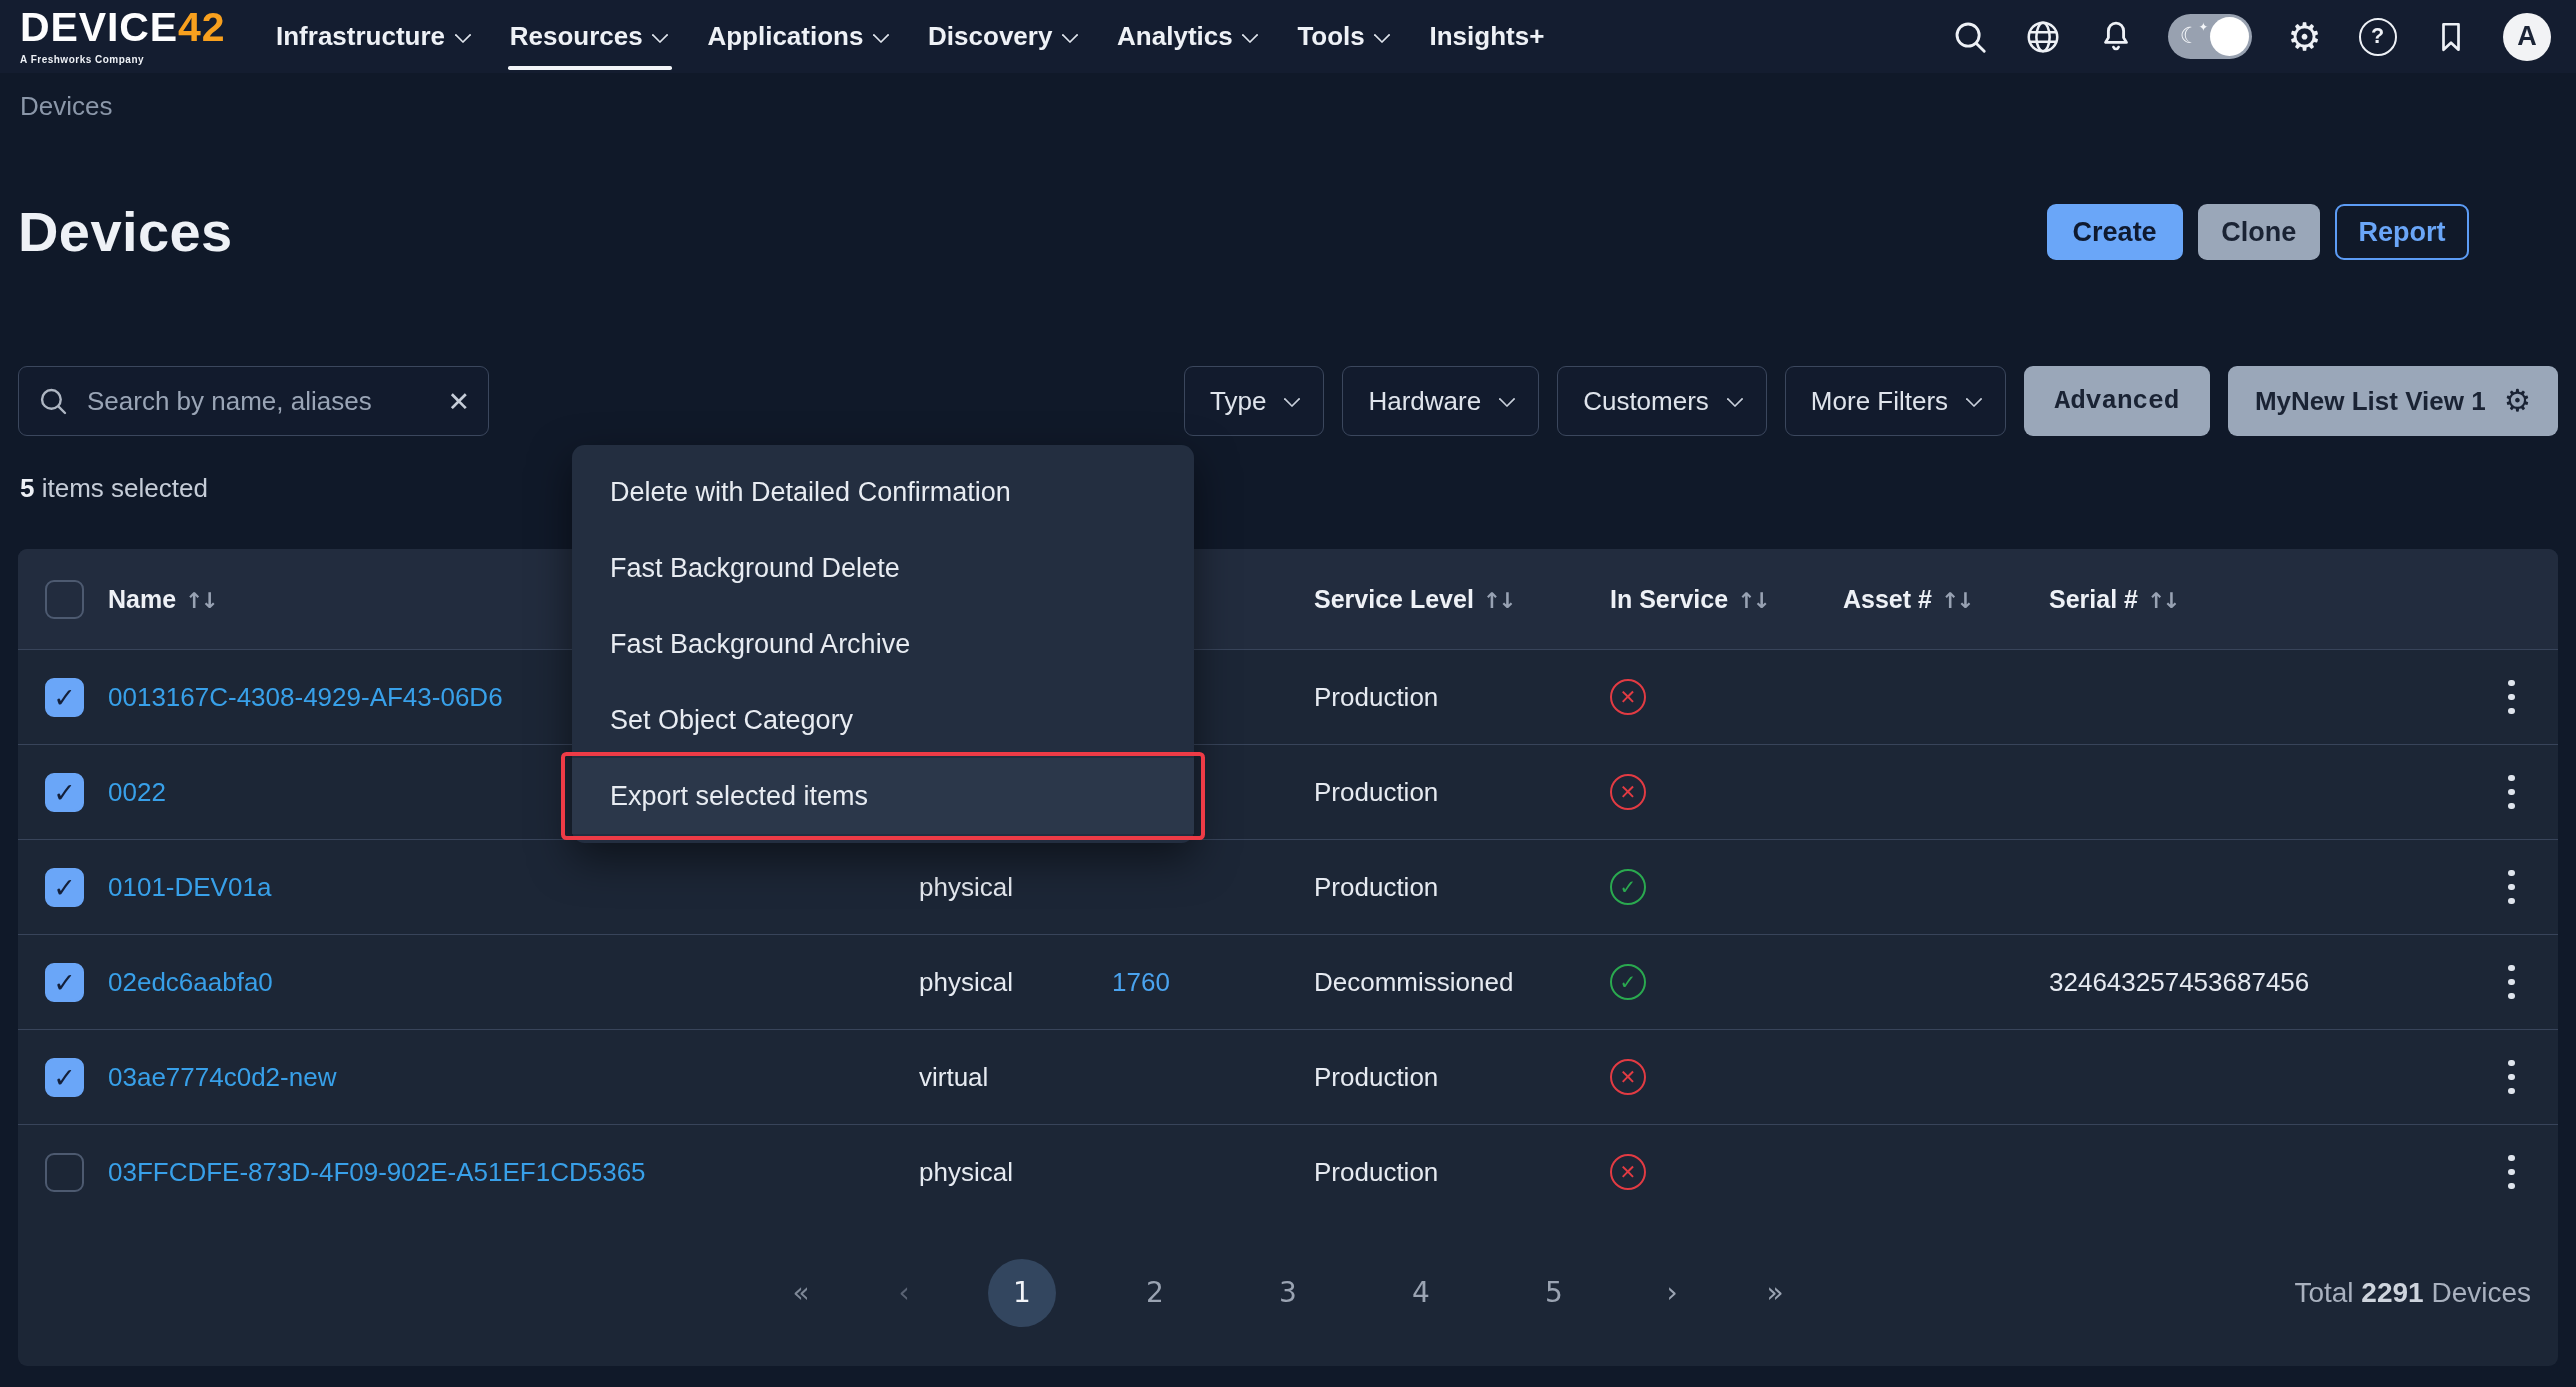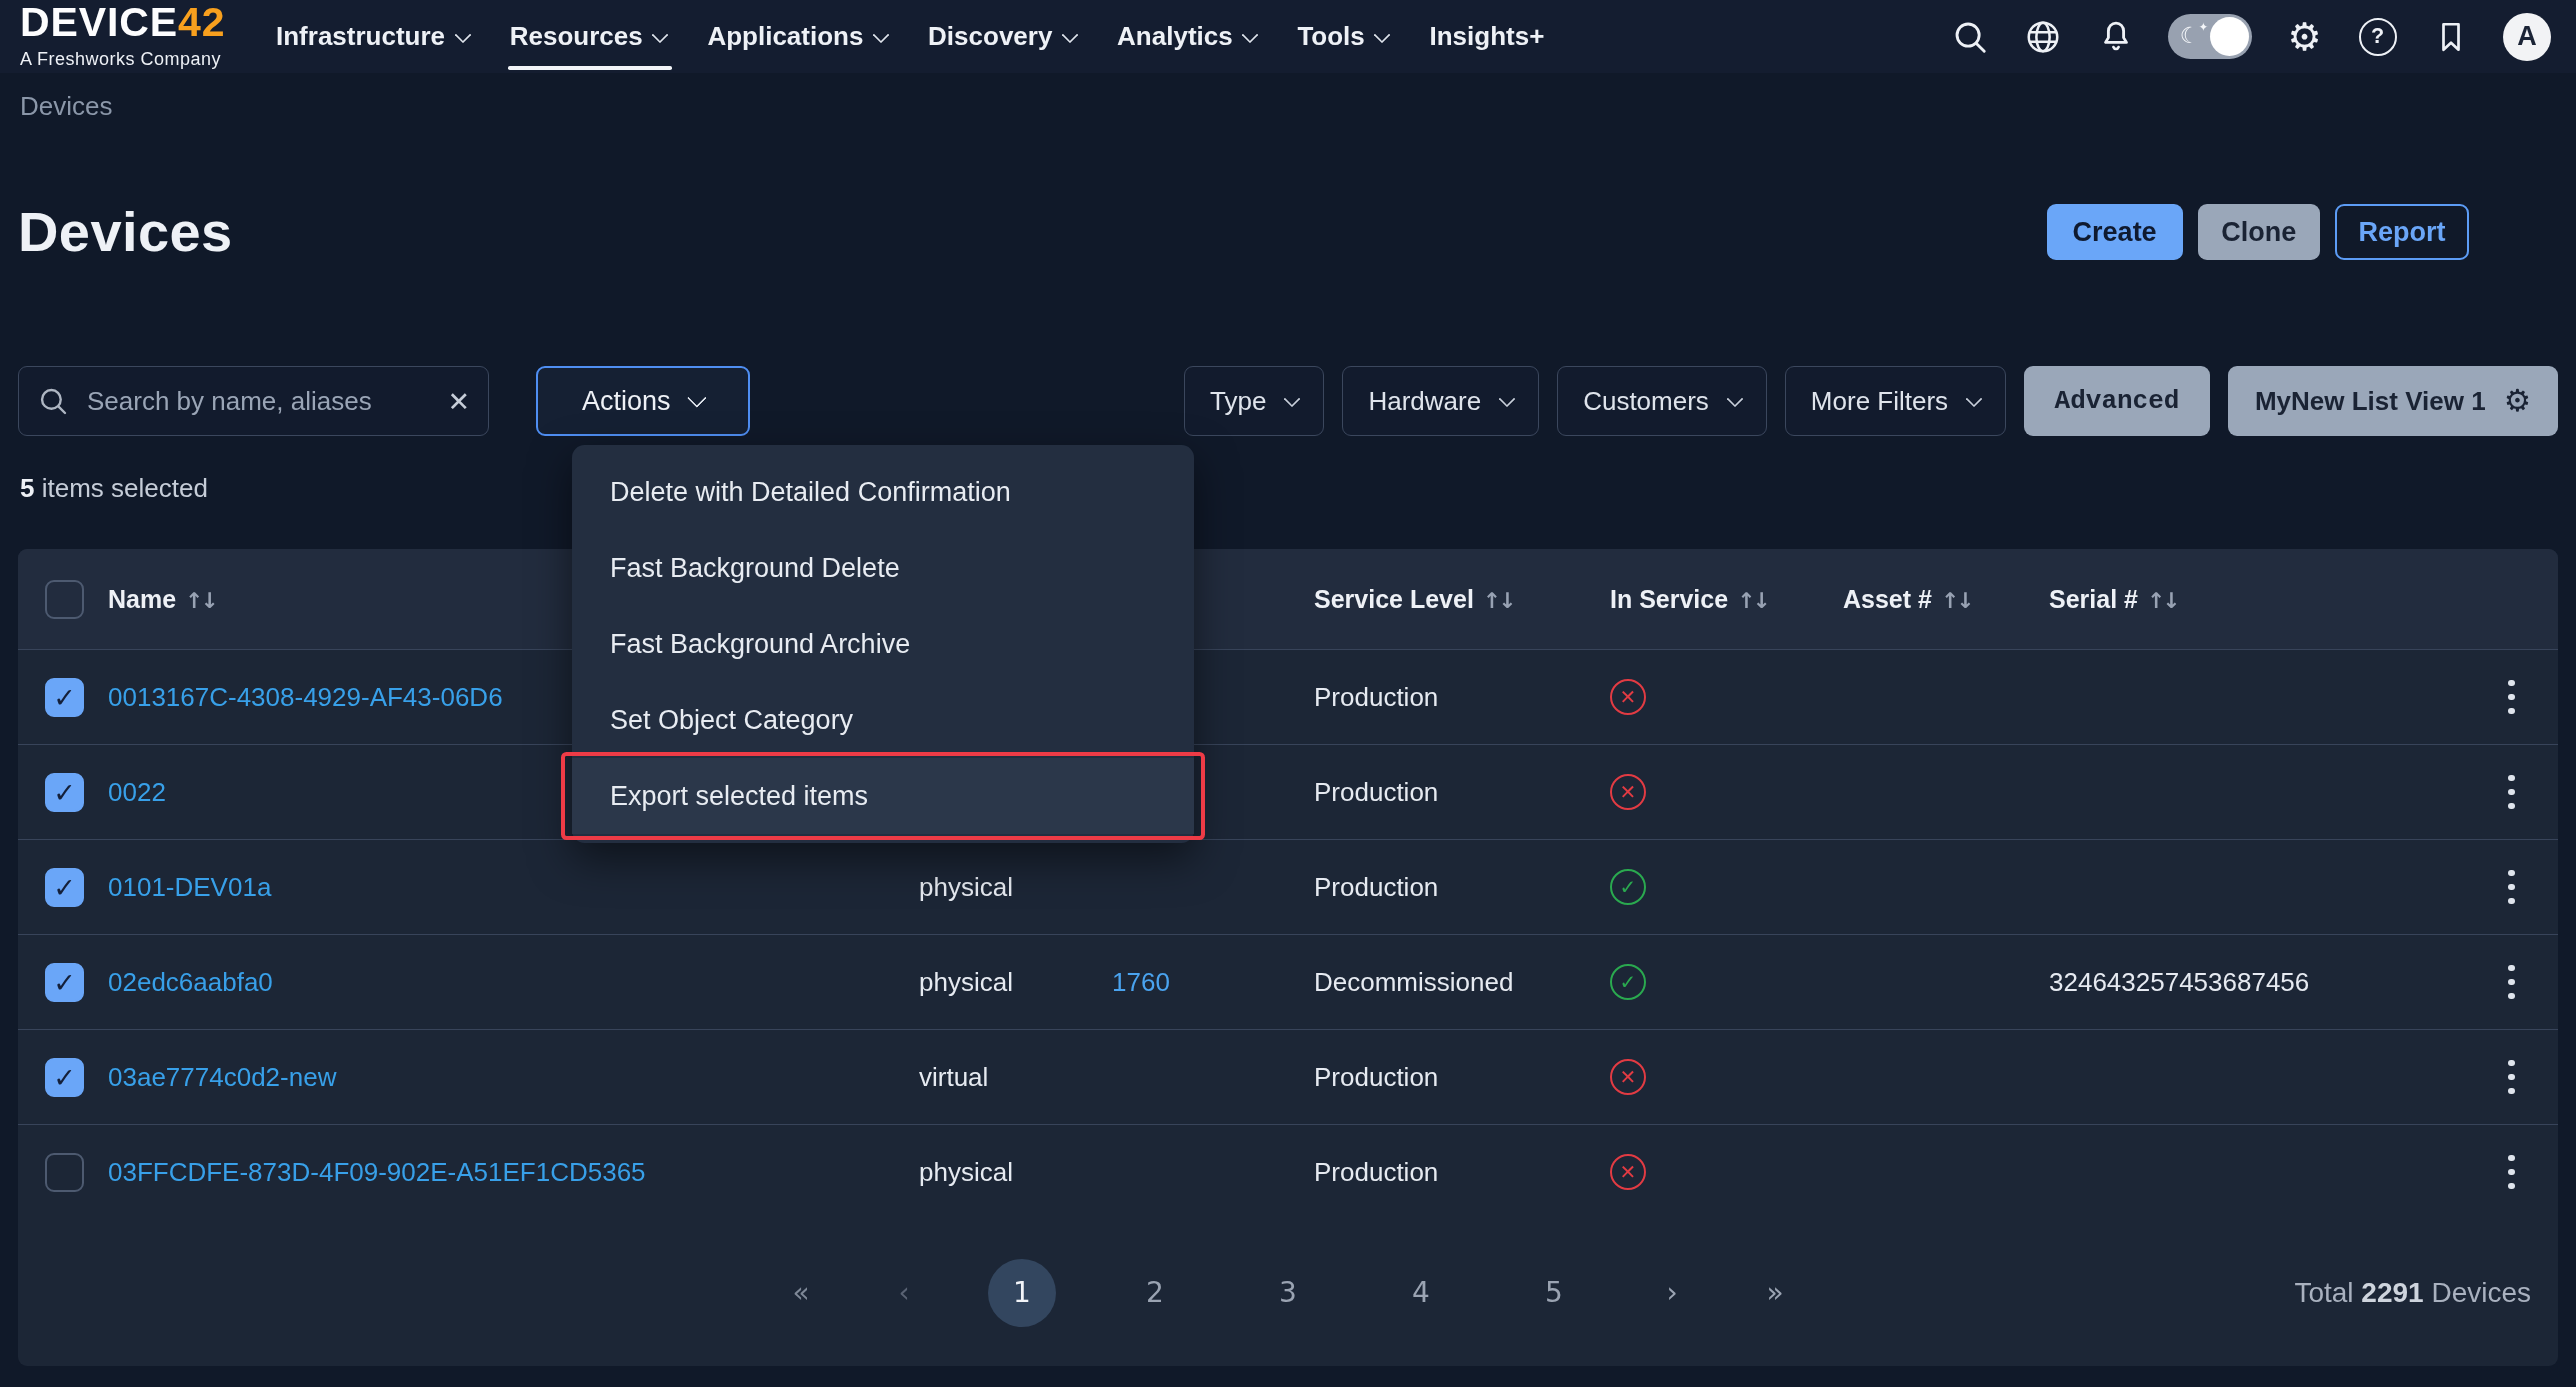--- a/index.html
+++ b/index.html
@@ -13,21 +13,21 @@
 
   
   .navbar{
     position:absolute;top:0;left:0;width:100%;height:73px;
     background:#141d30;display:flex;align-items:center;
   }
   .logo{margin-left:20px;width:233px;cursor:pointer;}
   .logo-line{font-size:41px;font-weight:800;letter-spacing:0.9px;line-height:39px;}
   .logo-line .white{color:#fdfdfe;}
   .logo-line .orange{color:#f8a01e;}
-  .logo-tag{font-size:18px;font-weight:400;color:#eef1f6;letter-spacing:0.5px;margin-top:7px;}
+  .logo-tag{font-size:10px;font-weight:700;color:#eef1f6;letter-spacing:0.5px;margin-top:7px;}
   .nav-items{display:flex;align-items:center;gap:41px;margin-left:23px;}
   .nav-item{position:relative;font-size:26px;font-weight:600;color:#eef1f6;display:flex;align-items:center;cursor:pointer;padding:12.5px 0;}
   .nav-item .chev{width:10px;height:10px;border-width:2.2px;margin-left:11.7px;margin-top:-3.6px;color:#dfe4ec;}
   .nav-item.active::after{
     content:"";position:absolute;left:-1.8px;right:-5.4px;bottom:-5.4px;height:3.6px;background:#f2f4f8;border-radius:1.8px;
   }
   .chev{display:inline-block;width:11.7px;height:11.7px;border-right:2.7px solid currentColor;border-bottom:2.7px solid currentColor;transform:rotate(45deg);border-radius:0.9px;}
   .nav-right{position:absolute;right:25px;top:0;height:73px;display:flex;align-items:center;gap:32px;}
   .nav-icon{width:41px;height:41px;display:flex;align-items:center;justify-content:center;cursor:pointer;}
   .gear-glyph{font-size:38px;color:#eef1f6;line-height:1;}
@@ -222,24 +222,20 @@
 
 <div class="toolbar">
   <div class="search-box">
     <svg width="32" height="32" viewBox="0 0 24 24" fill="none" stroke="#aeb6c2" stroke-width="1.8" stroke-linecap="round">
         <circle cx="10.8" cy="10.8" r="7"></circle>
         <line x1="16.2" y1="16.2" x2="21" y2="21"></line>
       </svg>
     <input type="text" placeholder="Search by name, aliases" style="">
     <span class="search-clear ico">✕</span>
   </div>
-  <div class="actions-btn">
-    <span>Actions</span>
-      <span class="chev"></span>
-  </div>
   <div class="filter-group">
     <div class="filter-btn">
         <span>Type</span>
         <span class="chev"></span>
       </div>
     <div class="filter-btn">
         <span>Hardware</span>
         <span class="chev"></span>
       </div>
     <div class="filter-btn">

